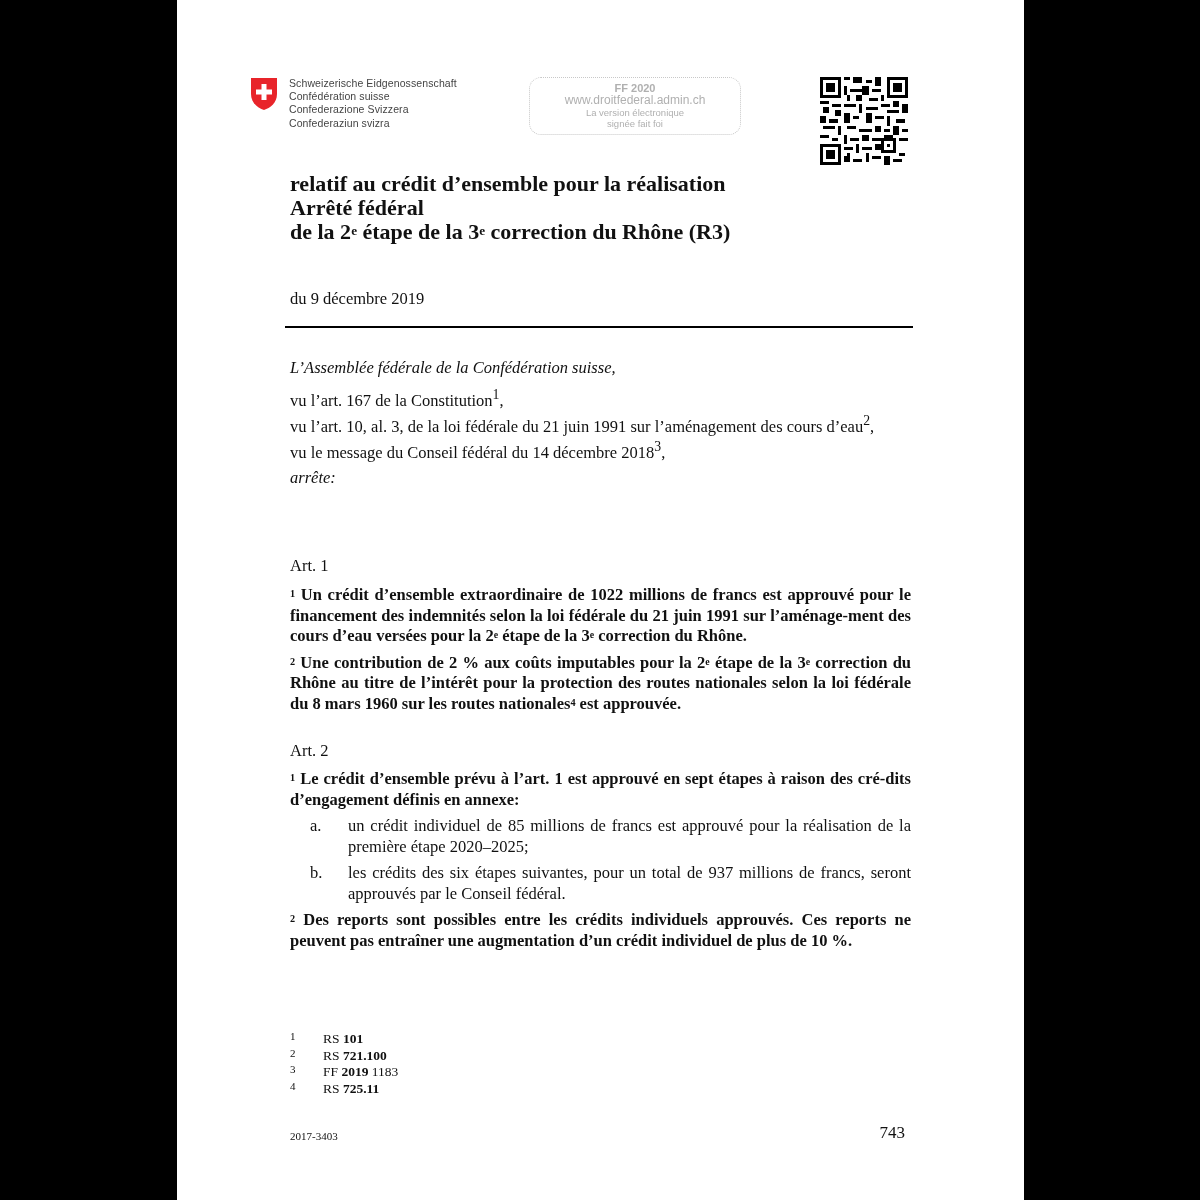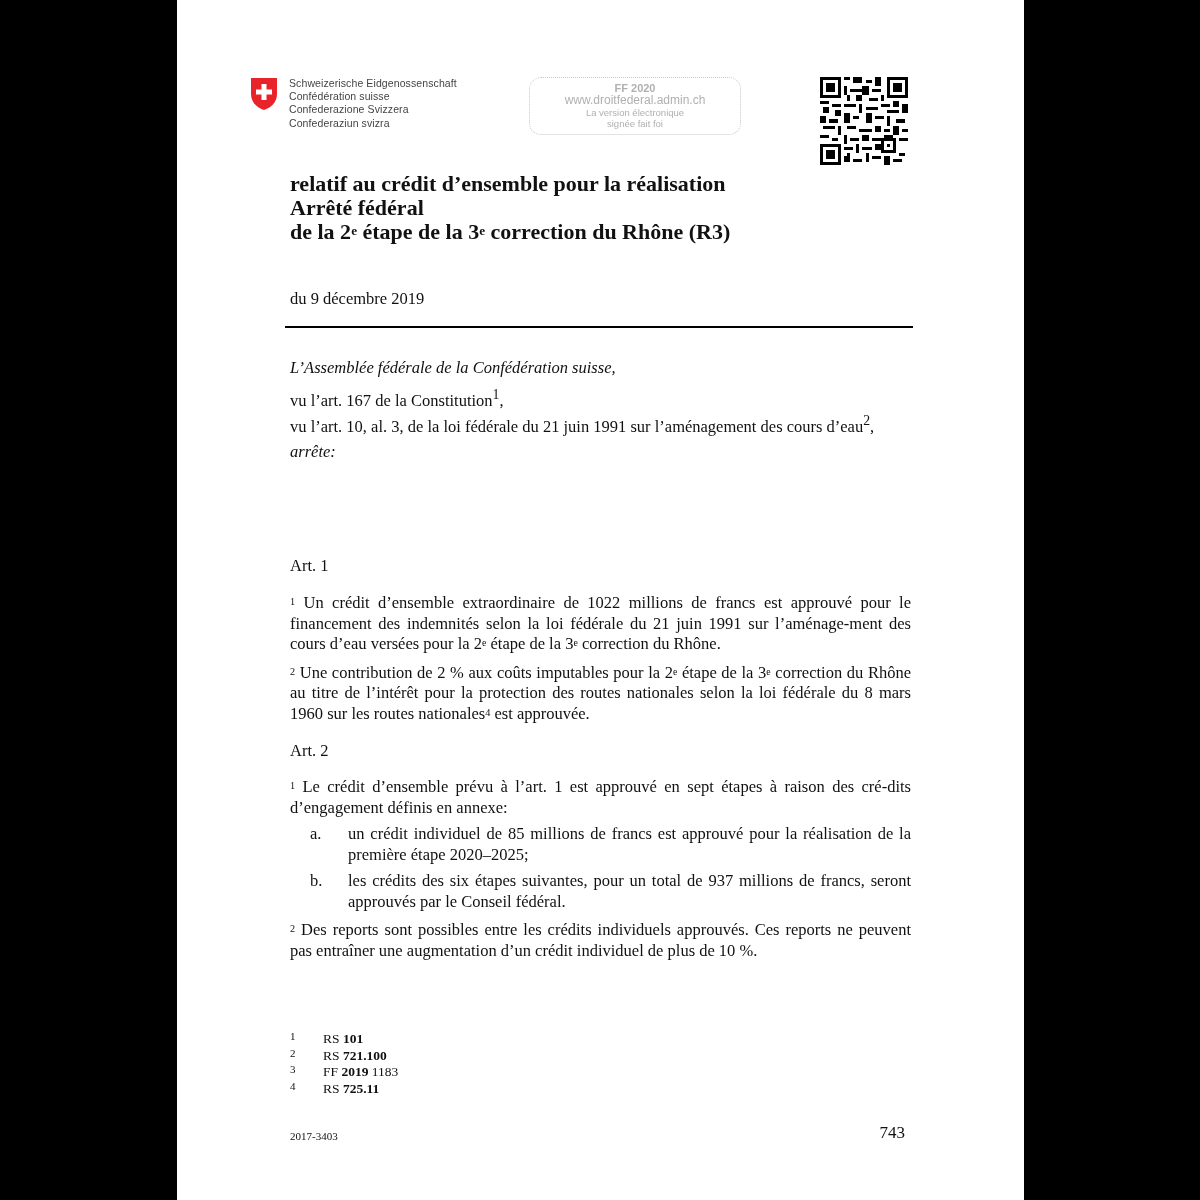--- a/index.html
+++ b/index.html
@@ -26,21 +26,21 @@
 
   
   .preamble { left:113px; top:358px; width:620px; font-size:16.5px; line-height:20.5px; }
   .preamble p { margin:0; }
   .preamble .it { font-style:italic; margin-bottom:6px; }
   .preamble .arrete { font-style:italic; margin-top:5px; }
 
   
   .art-h { font-size:16.5px; font-weight:normal;text-align:center; }
   .body { font-size:16.5px; line-height:20.5px; width:621px; text-align:justify; }
-  .body p { margin:8px 0 6px 0; }
+  .body p { margin:0 0 6px 0;font-weight:bold; }
   .body sup.al { font-size:62%; }
   .list-item { display:flex; margin:0 0 6px 0; }
   .list-item .lbl { width:38px; padding-left:20px; flex:none; }
   .list-item .txt { flex:1; }
 
   
   .fn { left:113px; top:1031px; font-size:13.5px; line-height:16.5px; }
   .fn .row { display:flex; }
   .fn .n { width:33px; font-size:11px; position:relative; top:-3px; }
   .foot-id { left:113px; top:1130px; font-size:11px; }
@@ -154,20 +154,21 @@
     <div><span>de la 2</span><sup>e</sup><span> étape de la 3</span><sup>e</sup><span> correction du Rhône (R3)</span></div>
   </div>
 
   <div class="abs date serif">du 9 décembre 2019</div>
   <div class="abs rule"></div>
 
   <div class="abs preamble serif">
     <p class="it">L’Assemblée fédérale de la Confédération suisse,</p>
     <p><span>vu l’art. 167 de la Constitution</span><sup class="al">1</sup><span>,</span></p>
     <p><span>vu l’art. 10, al. 3, de la loi fédérale du 21 juin 1991 sur l’aménagement des cours d’eau</span><sup class="al">2</sup><span>,</span></p>
+    <p><span>vu le message du Conseil fédéral du 14 décembre 2018</span><sup class="al">3</sup><span>,</span></p>
     <p class="arrete">arrête:</p>
   </div>
 
   <div class="abs art-h serif" style="left:113px; top:556px;">Art. 1</div>
   <div class="abs body serif" style="left:113px; top:585px;">
     <p><sup class="al">1</sup><span> Un crédit d’ensemble extraordinaire de 1022 millions de francs est approuvé pour le financement des indemnités selon la loi fédérale du 21 juin 1991 sur l’aménage-ment des cours d’eau versées pour la 2</span><sup>e</sup><span> étape de la 3</span><sup>e</sup><span> correction du Rhône.</span></p>
     <p><sup class="al">2</sup><span> Une contribution de 2 % aux coûts imputables pour la 2</span><sup>e</sup><span> étape de la 3</span><sup>e</sup><span> correction du Rhône au titre de l’intérêt pour la protection des routes nationales selon la loi fédérale du 8 mars 1960 sur les routes nationales</span><sup class="al">4</sup><span> est approuvée.</span></p>
   </div>
 
   <div class="abs art-h serif" style="left:113px; top:741px;">Art. 2</div>

